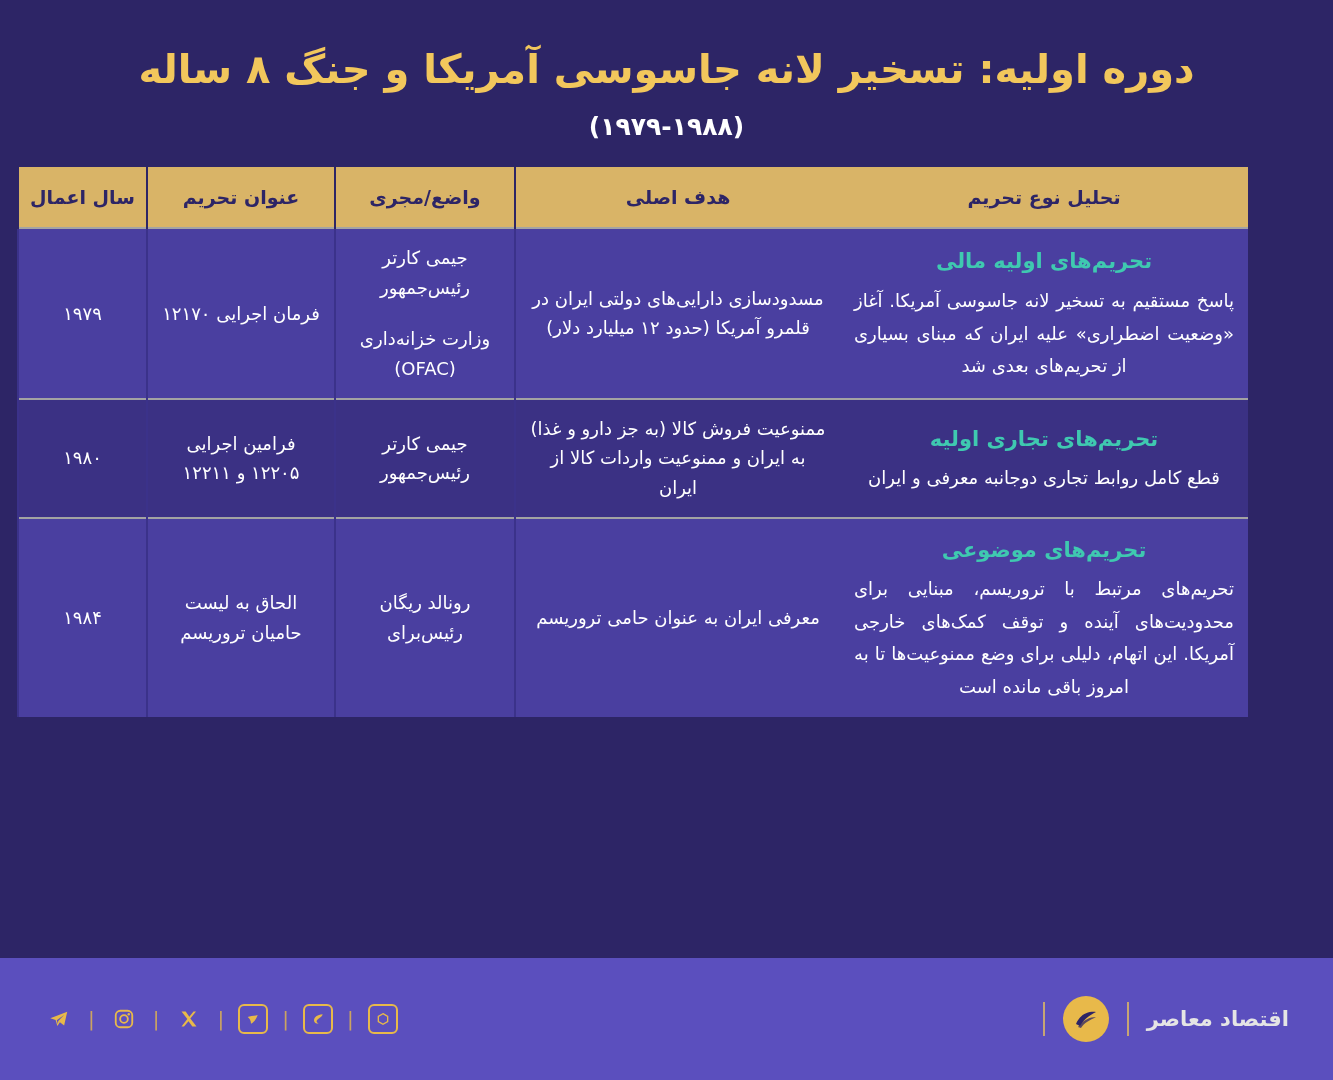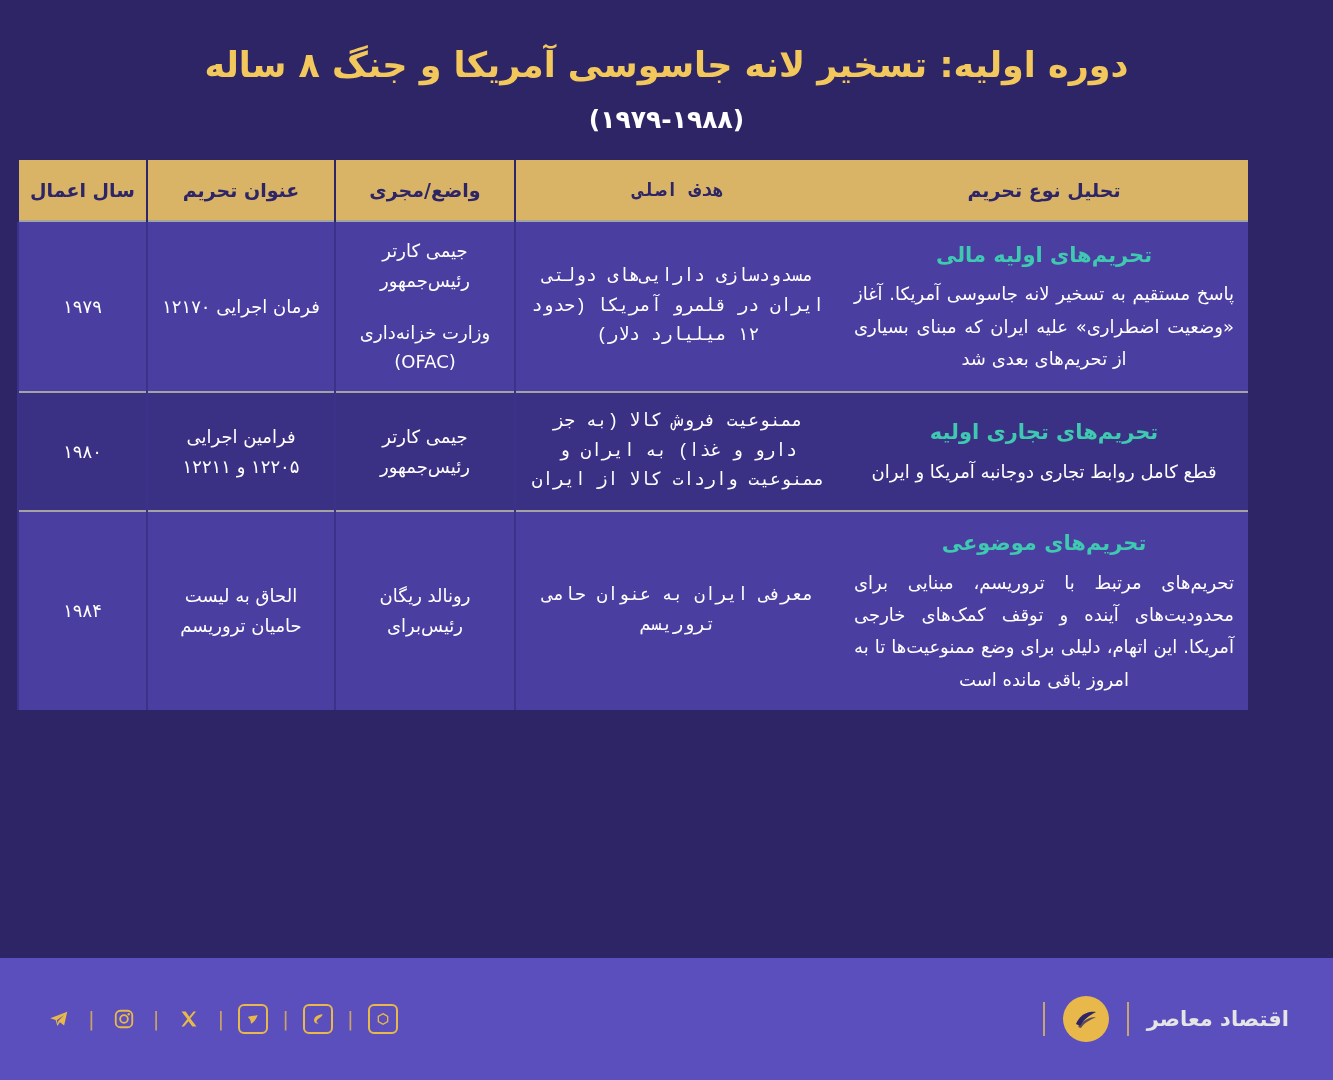--- a/index.html
+++ b/index.html
@@ -22,21 +22,21 @@
     background: #2d2566;
     box-sizing: border-box;
   }
 
   
   .header {
     padding-top: 42px;
     text-align: center;
   }
   .title {
-    font-size: 35px;
+    font-size: 40px;
     font-weight: bold;
     color: #f2c75c;
     letter-spacing: 0px;
     line-height: 1.35;
     padding: 0 60px;
   }
   .subtitle {
     margin-top: 16px;
     font-size: 25px;
     font-weight: bold;
@@ -77,21 +77,21 @@
   }
   table.sanctions td:first-child {
     border-left: none;
   }
   tbody tr.row-odd td { background: #4a3fa0; }
   tbody tr.row-even td { background: #3b3184; }
 
   .col-year   { width: 115px; }
   .col-title  { width: 174px; }
   .col-issuer { width: 166px; }
-  .col-goal   { width: 312px; font-family: Liberation Mono, monospace; }
+  .col-goal   { width: 312px; }
   .col-analysis { width: 396px; }
 
   .cell-year { font-size: 22px; }
   .cell-title, .cell-issuer, .cell-goal { font-size: 19px; }
 
   .analysis-head {
     display: block;
     color: #3fc9b0;
     font-weight: bold;
     font-size: 21px;
@@ -219,21 +219,21 @@
 رئیس‌جمهور</span>
             <span class="issuer-block">وزارت خزانه‌داری (OFAC)</span>
           </td>
           <td class="col-title cell-title">فرمان اجرایی ۱۲۱۷۰</td>
           <td class="col-year cell-year">۱۹۷۹</td>
         </tr>
 
         <tr class="row-even">
           <td class="col-analysis">
             <span class="analysis-head">تحریم‌های تجاری اولیه</span>
-            <span class="analysis-body">قطع کامل روابط تجاری دوجانبه آمریکا و ایران</span>
+            <span class="analysis-body">قطع کامل روابط تجاری دوجانبه معرفی و ایران</span>
           </td>
           <td class="col-goal cell-goal">ممنوعیت فروش کالا (به جز دارو و غذا) به ایران و ممنوعیت واردات کالا از ایران</td>
           <td class="col-issuer cell-issuer">
             <span class="issuer-block">جیمی کارتر
 رئیس‌جمهور</span>
           </td>
           <td class="col-title cell-title">فرامین اجرایی ۱۲۲۰۵ و ۱۲۲۱۱</td>
           <td class="col-year cell-year">۱۹۸۰</td>
         </tr>
 

